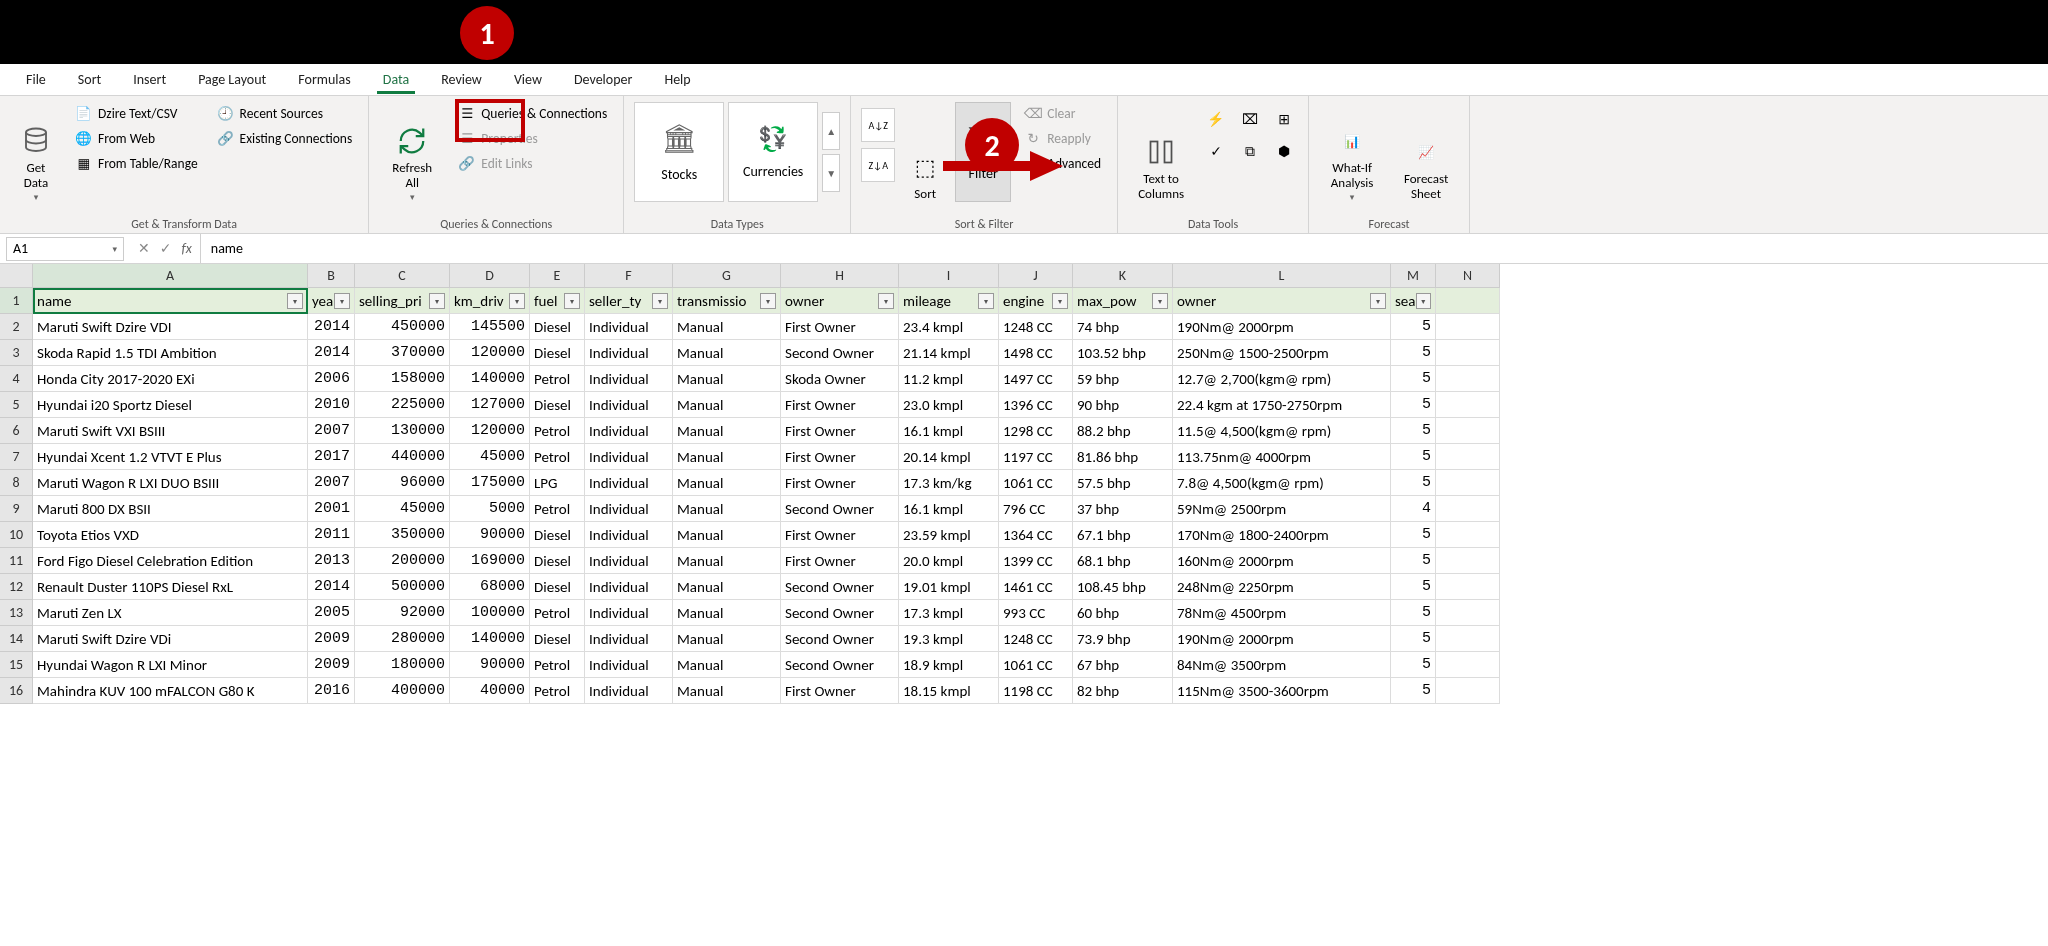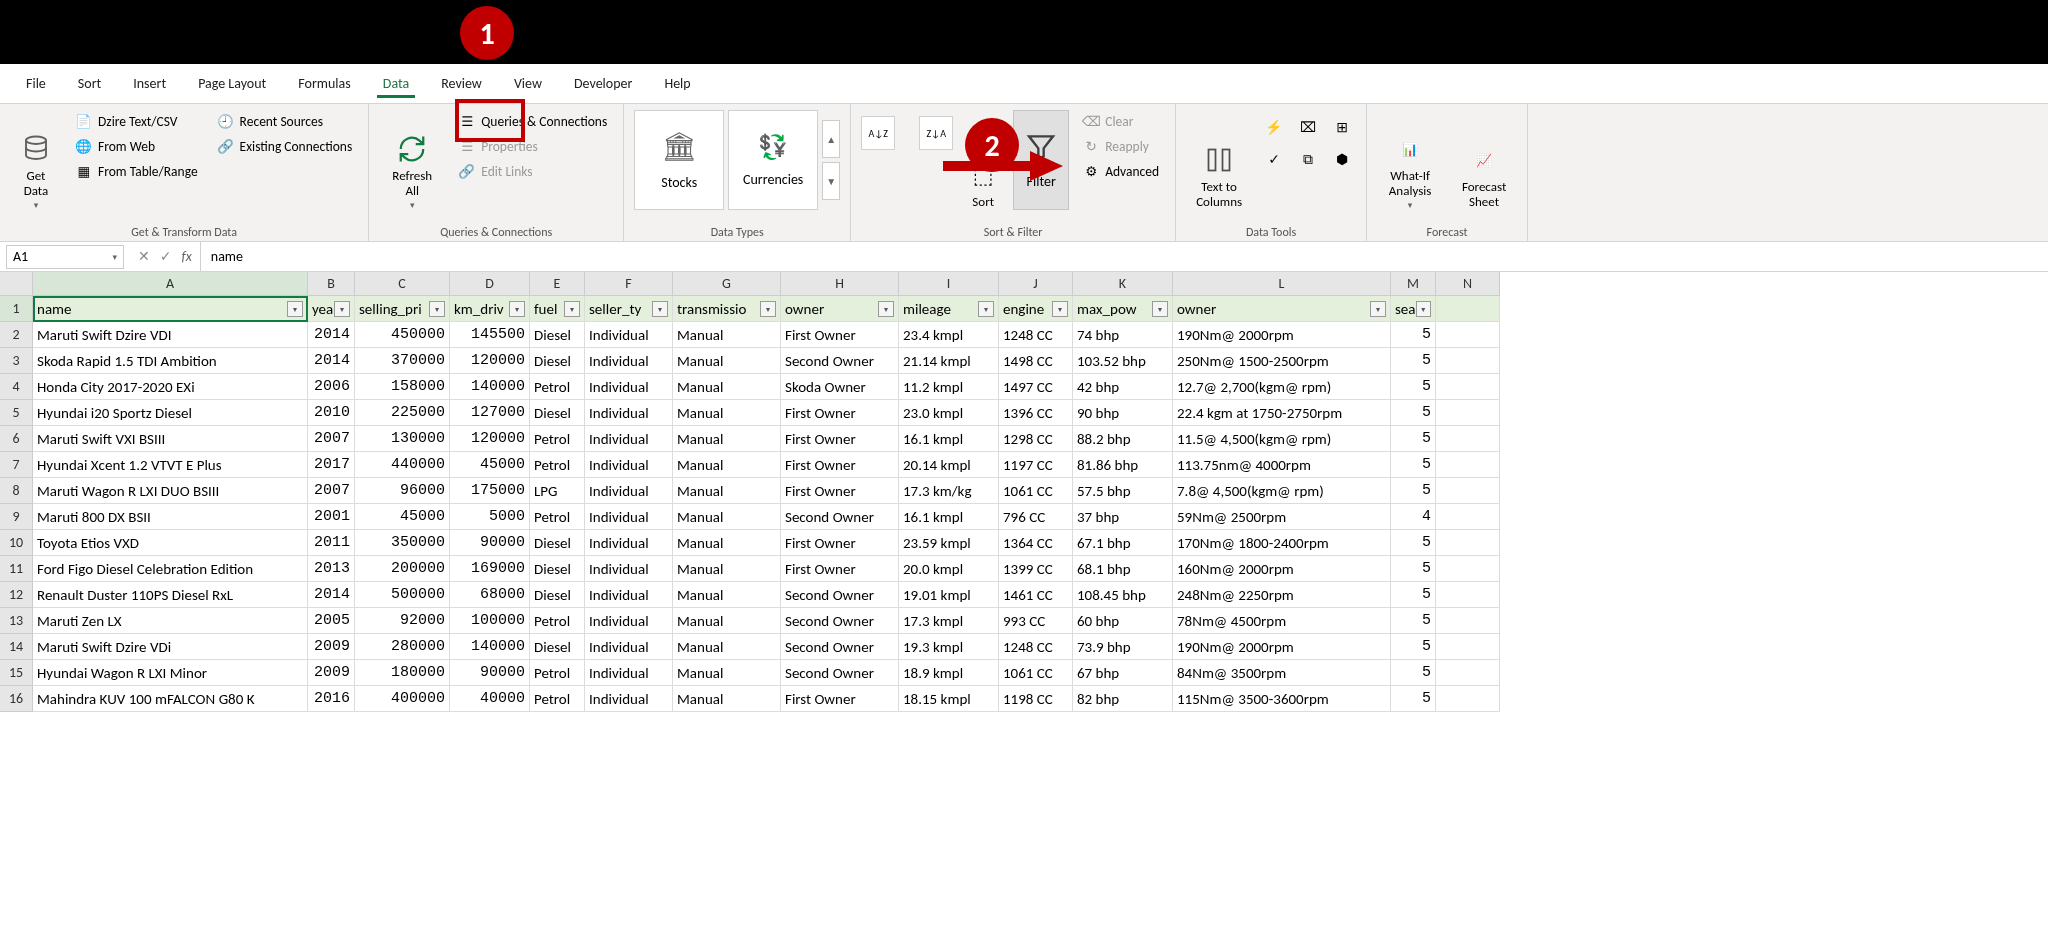--- a/index.html
+++ b/index.html
@@ -1,20 +1,20 @@
 <!DOCTYPE html>
 <html><head>
 <meta charset="utf-8">
 <style>
 * { box-sizing: border-box; margin: 0; padding: 0; }
 body { font-family: "Segoe UI", Calibri, Arial, sans-serif; font-size: 14px; background: #fff; overflow: hidden; }
 
 .black-bar { background: #000; height: 64px; width: 100%; position: relative; }
 
-.ribbon-tabs { display: flex; height: 40px; background: #fff; border-bottom: 1px solid #d4d4d4; align-items: center; padding-left: 12px; gap: 4px; }
+.ribbon-tabs { display: flex; height: 32px; background: #fff; border-bottom: 1px solid #d4d4d4; align-items: center; padding-left: 12px; gap: 4px; }
 .ribbon-tab { padding: 8px 14px; cursor: pointer; color: #222; position: relative; }
 .ribbon-tab.active { color: #217346; }
 .ribbon-tab.active::after { content: ""; position: absolute; left: 8px; right: 8px; bottom: 2px; height: 3px; background: #107c41; }
 
 .ribbon { display: flex; background: #f3f2f1; border-bottom: 1px solid #d4d4d4; height: 138px; }
 .group { border-right: 1px solid #d4d4d4; padding: 6px 10px 2px 10px; display: flex; flex-direction: column; justify-content: space-between; }
 .group-label { text-align: center; font-size: 12px; color: #555; padding-top: 2px; }
 .group-content { display: flex; align-items: flex-start; gap: 8px; }
 
 .big-btn { display: flex; flex-direction: column; align-items: center; justify-content: flex-end; width: 52px; height: 100px; text-align: center; font-size: 13px; cursor: pointer; padding: 4px 2px 0; }
@@ -28,21 +28,21 @@
 .small-btn .ic { width: 16px; height: 16px; display: inline-flex; align-items: center; justify-content: center; }
 
 .icon-grid { display: grid; grid-template-columns: repeat(3, 28px); gap: 6px; align-content: start; padding-top: 4px; }
 .icon-cell { width: 28px; height: 26px; display: flex; align-items: center; justify-content: center; cursor: pointer; }
 
 .stock-area { display: flex; align-items: center; gap: 4px; }
 .stock-btn { width: 90px; height: 100px; border: 1px solid #d0d0d0; background: #fff; display: flex; flex-direction: column; align-items: center; justify-content: center; gap: 10px; }
 .nav-arrows { display: flex; flex-direction: column; gap: 4px; }
 .nav-arr { width: 18px; height: 38px; border: 1px solid #ccc; background: #fff; display: flex; align-items: center; justify-content: center; font-size: 10px; color: #666; cursor: pointer; }
 
-.sort-col { display: flex; flex-direction: row; gap: 24px; padding-top: 6px; justify-content: center; }
+.sort-col { display: flex; flex-direction: column; gap: 6px; padding-top: 6px; justify-content: center; }
 .sort-sq { width: 34px; height: 34px; border: 1px solid #d0d0d0; background: #fff; display: flex; align-items: center; justify-content: center; font-size: 10px; cursor: pointer; }
 
 .filter-btn-big { width: 56px; height: 100px; display: flex; flex-direction: column; align-items: center; justify-content: center; background: #e0e0e0; border: 1px solid #c4c4c4; cursor: pointer; }
 
 .formula-bar { display: flex; align-items: center; height: 30px; border-bottom: 1px solid #d4d4d4; background: #fff; }
 .name-box { width: 118px; border: 1px solid #ccc; height: 24px; margin: 0 6px; padding: 2px 6px; display: flex; align-items: center; justify-content: space-between; }
 .fb-btns { display: flex; align-items: center; gap: 10px; padding: 0 8px; color: #888; }
 .fx-label { font-style: italic; color: #666; }
 .formula-input { flex: 1; border-left: 1px solid #d0d0d0; height: 100%; display: flex; align-items: center; padding-left: 10px; }
 
@@ -412,21 +412,21 @@
       <div class="cell cw-A">Honda City 2017-2020 EXi</div>
       <div class="cell cw-B num">2006</div>
       <div class="cell cw-C num">158000</div>
       <div class="cell cw-D num">140000</div>
       <div class="cell cw-E">Petrol</div>
       <div class="cell cw-F">Individual</div>
       <div class="cell cw-G">Manual</div>
       <div class="cell cw-H">Skoda Owner</div>
       <div class="cell cw-I">11.2 kmpl</div>
       <div class="cell cw-J">1497 CC</div>
-      <div class="cell cw-K">42 bhp</div>
+      <div class="cell cw-K">59 bhp</div>
       <div class="cell cw-L">12.7@ 2,700(kgm@ rpm)</div>
       <div class="cell cw-M num">5</div>
       <div class="cell cw-N"></div>
     </div>
     <div class="row">
       <div class="rowh">5</div>
       <div class="cell cw-A">Hyundai i20 Sportz Diesel</div>
       <div class="cell cw-B num">2010</div>
       <div class="cell cw-C num">225000</div>
       <div class="cell cw-D num">127000</div>

